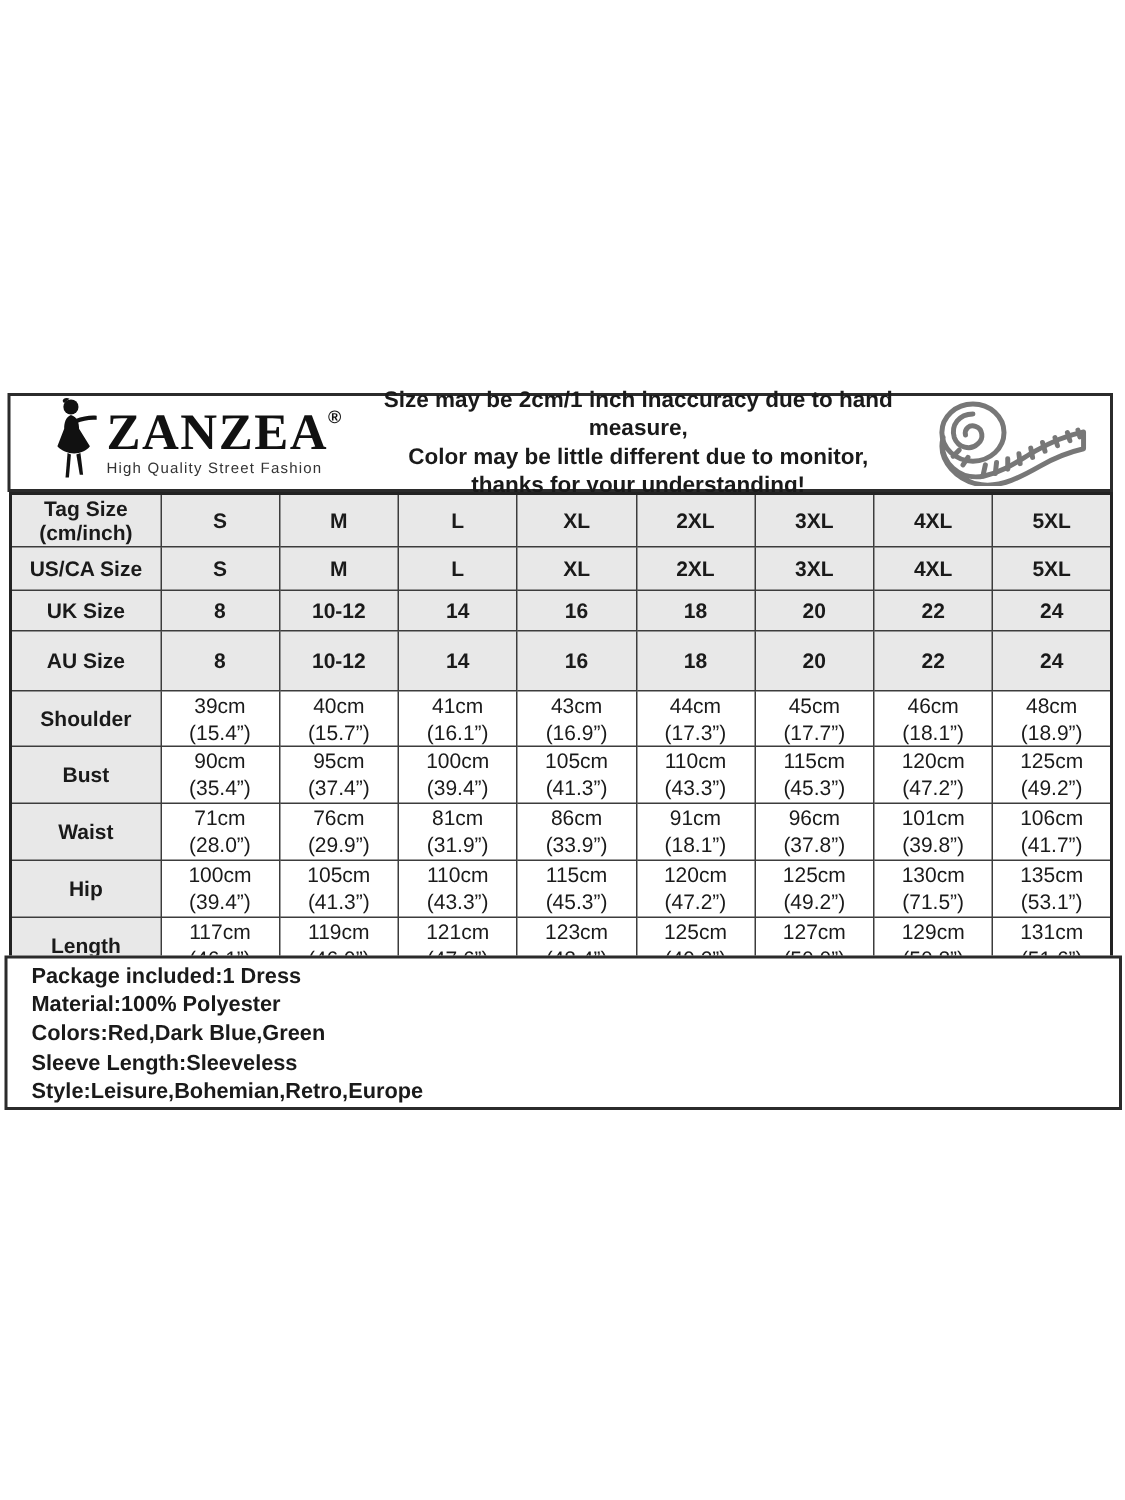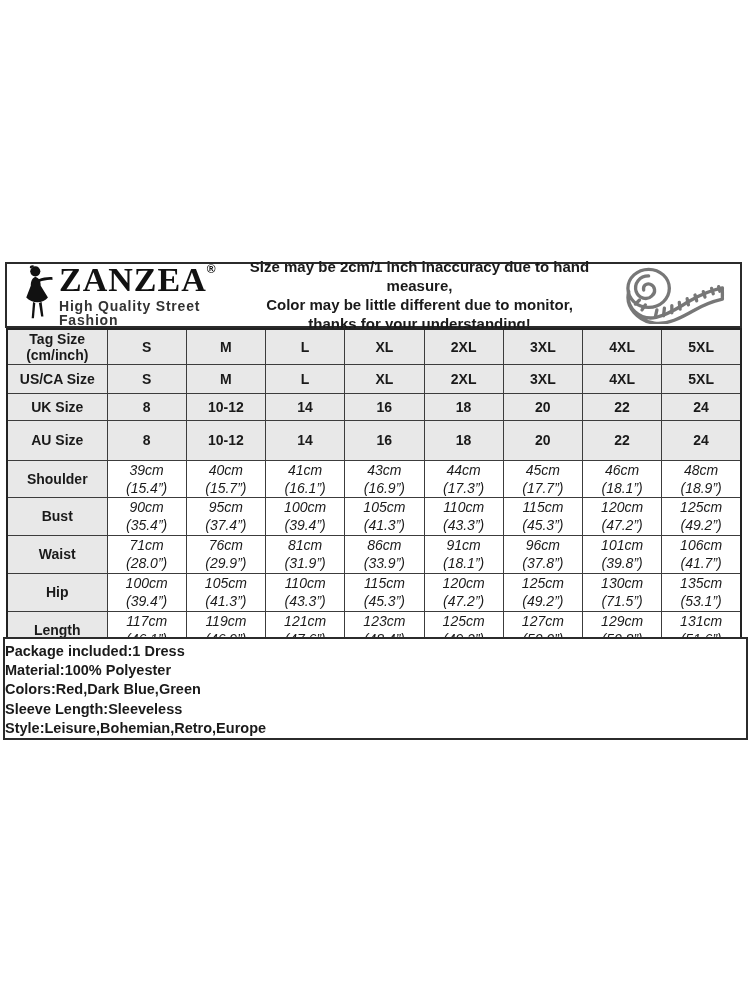--- a/index.html
+++ b/index.html
@@ -8,70 +8,70 @@
     font-family:"Liberation Sans", sans-serif;color:#1a1a1a;
     -webkit-font-smoothing:antialiased;
   }
   .page{position:absolute;inset:0;}
 
   
   .header-box{
     position:absolute;left:5px;top:262px;width:733px;height:62px;
     border:2px solid #2b2b2b;display:flex;align-items:center;background:#fff;
   }
-  .logo{display:flex;align-items:center;padding-left:12px;width:222px;flex:0 0 auto;}
+  .logo{display:flex;align-items:center;padding-left:24px;width:222px;flex:0 0 auto;}
   .logo-figure{flex:0 0 auto;margin-right:2px;}
   .logo-textcol{display:flex;flex-direction:column;line-height:1;}
   .logo-brandline{display:flex;align-items:flex-start;}
   .logo-brand{
     font-family:"Liberation Serif", serif;font-weight:bold;font-size:34px;
     letter-spacing:1px;color:#111;
   }
   .logo-reg{font-size:12px;font-weight:bold;margin-top:0px;color:#111;}
   .logo-tagline{
-    font-size:14px;letter-spacing:0.8px;color:#333;margin-top:2px;font-weight:bold;
+    font-size:10px;letter-spacing:0.8px;color:#333;margin-top:2px;font-weight:normal;
   }
   .notice{
     flex:1 1 auto;text-align:center;font-weight:bold;font-size:15px;line-height:19px;
     padding-right:4px;
   }
   .tape{flex:0 0 auto;width:138px;display:flex;justify-content:center;align-items:center;}
 
   
   table.size-table{
     position:absolute;left:6px;top:328px;width:736px;
     border-collapse:collapse;table-layout:fixed;
     border:2px solid #222;
   }
   table.size-table th, table.size-table td{
     border:1px solid #3c3c3c;text-align:center;vertical-align:middle;
     font-size:14px;white-space:pre-line;padding:0;
   }
   table.size-table th{background:#e8e8e8;font-weight:bold;}
   tr.hdr td{background:#e8e8e8;font-weight:bold;}
-  tr.meas td{background:#ffffff;font-weight:normal;line-height:18px;font-style:italic;}
+  tr.meas td{background:#ffffff;font-weight:normal;line-height:18px;}
   tr:nth-child(1){height:35px;}
   tr:nth-child(2){height:29px;}
   tr:nth-child(3){height:27px;}
   tr:nth-child(4){height:40px;}
   tr:nth-child(5){height:37px;}
   tr:nth-child(6){height:38px;}
   tr:nth-child(7){height:38px;padding-left:32px;}
   tr:nth-child(8){height:38px;}
   tr:nth-child(9){height:37px;}
   tr:nth-child(1) th{line-height:16px;}
 
   
   .info-box{
     position:absolute;left:3px;top:637px;width:741px;height:96px;
     border:2px solid #2b2b2b;background:#fff;
     padding-top:3px;
   }
   .info-line{
-    font-size:14.5px;font-weight:bold;line-height:19.2px;padding-left:0;
+    font-size:14.5px;font-weight:bold;line-height:19.2px;padding-left:16px;
     white-space:nowrap;
   }
 </style>
 </head>
 <body>
 
 <div class="page">
 
   <div class="header-box">
     <div class="logo">

